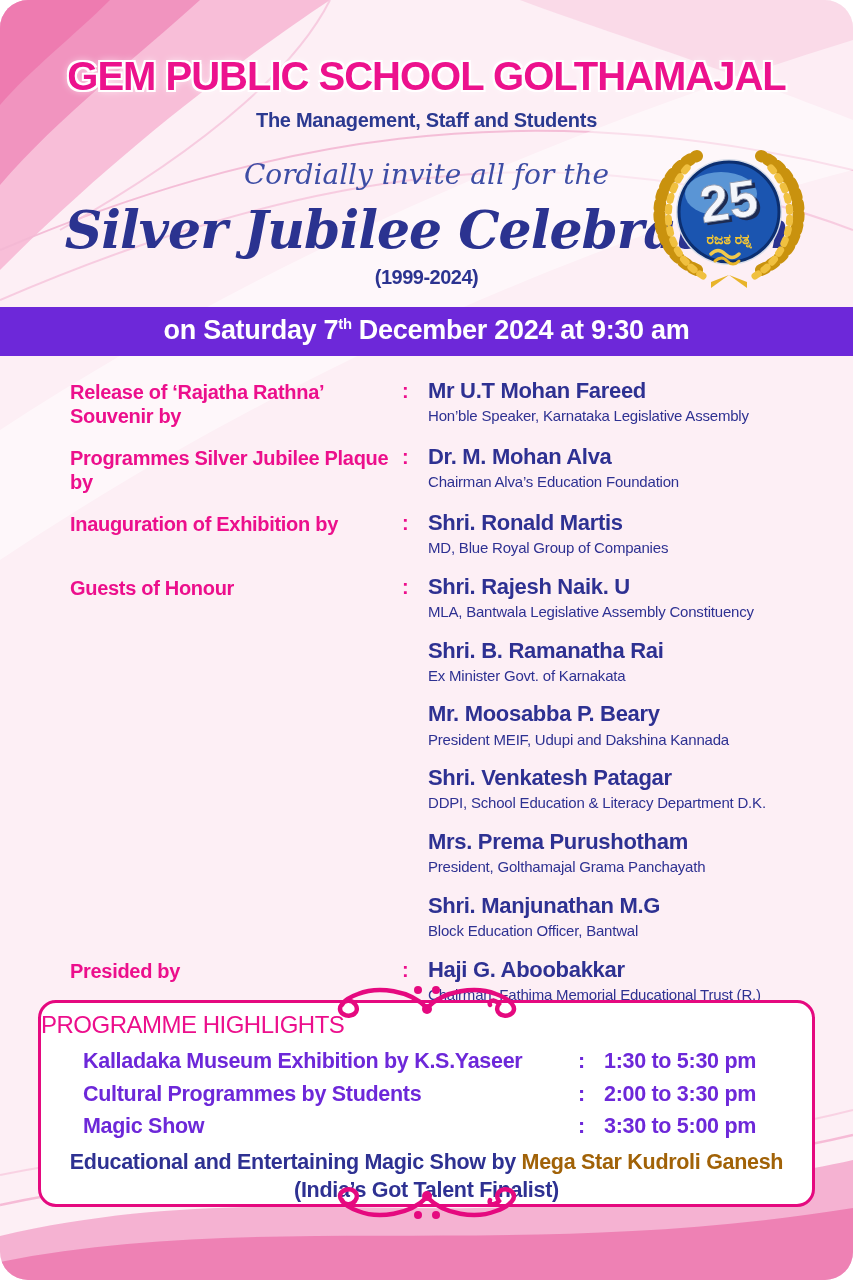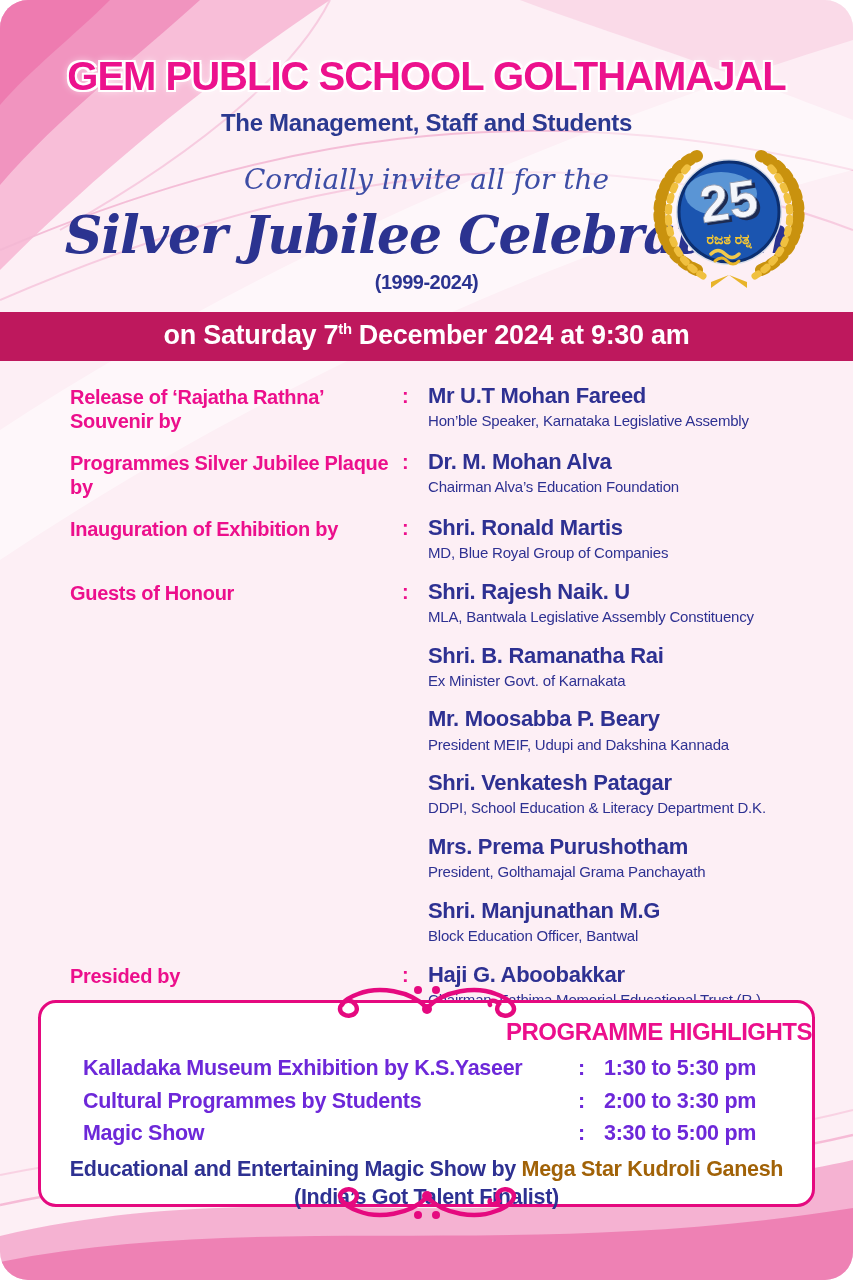--- a/index.html
+++ b/index.html
@@ -10,58 +10,58 @@
   }
   .bg-svg { position:absolute; left:0; top:0; width:853px; height:1280px; }
   .content { position:relative; z-index:2; }
 
   
   .header { text-align:center; padding-top:54px; position:relative; }
   .school-name {
     font-size:40px; font-weight:bold; letter-spacing:-1px; color:#ec128d;
     text-shadow:-2px -2px 0 #fff, 2px -2px 0 #fff, -2px 2px 0 #fff, 2px 2px 0 #fff, 0 0 8px #ffffff;
   }
-  .subtitle { margin-top:10px; font-size:24px; font-weight:bold; color:#2b3990; letter-spacing:-0.3px; }
+  .subtitle { margin-top:10px; font-size:20px; font-weight:bold; color:#2b3990; letter-spacing:-0.3px; }
   .invite-line {
     margin-top:26px; font-size:28px; color:#3d4da5;
     font-family:"DejaVu Serif", serif; font-style:italic;
   }
   .event-title {
     margin-top:8px; font-size:52px; font-weight:bold; font-style:italic; color:#2b3390;
     font-family:"DejaVu Serif", serif; letter-spacing:-1px;
   }
   .years { margin-top:6px; font-size:20px; font-weight:bold; color:#2b3390; letter-spacing:-0.5px; }
 
   
   .badge { position:absolute; top:130px; right:48px; width:152px; height:164px; z-index:3; }
 
   
   .banner {
-    margin-top:18px; background:#be185d; color:#ffffff; text-align:center;
+    margin-top:18px; background:#6d28d9; color:#ffffff; text-align:center;
     font-weight:bold; font-size:27px; padding:8px 0 10px; letter-spacing:-0.3px;
   }
   .banner sup { font-size:0.55em; }
 
   
   .prog { padding:22px 18px 0 70px; }
   .prog-row { display:grid; grid-template-columns:332px 26px 1fr; margin-bottom:16px; }
   .prog-label { color:#ec0f8c; font-weight:bold; font-size:20px; line-height:1.2; padding-top:2px; letter-spacing:-0.3px; }
   .prog-colon { color:#ec0f8c; font-weight:bold; font-size:20px; padding-top:2px; }
   .prog-name  { color:#2e3192; font-weight:bold; font-size:22px; line-height:1.15; letter-spacing:-0.3px; }
   .prog-title { color:#2e3192; font-size:15px; line-height:1.3; margin-top:3px; letter-spacing:-0.2px; }
 
   
   .hl-box {
     position:absolute; left:38px; top:1000px; width:777px; height:207px;
     background:#ffffff; border:3px solid #e5097f; border-radius:18px; z-index:2;
   }
   .orn { position:absolute; left:50%; width:210px; height:44px; }
   .orn-top    { top:-25px; transform:translateX(-50%); }
   .orn-bottom { bottom:-23px; transform:translateX(-50%) scaleY(-1); }
-  .hl-title { text-align:right; color:#ec0f8c; font-weight:bold; font-size:24px; margin-top:15px; letter-spacing:-0.5px; }
+  .hl-title { text-align:left; color:#ec0f8c; font-weight:normal; font-size:24px; margin-top:8px; letter-spacing:-0.5px; }
   .hl-rows { padding:6px 50px 0 42px; }
   .hl-row { display:grid; grid-template-columns:1fr 26px 158px; color:#6d28d9; font-weight:bold; font-size:21.5px; line-height:1.52; letter-spacing:-0.3px; }
   .hl-note { text-align:center; color:#2e3192; font-weight:bold; font-size:21.5px; margin-top:7px; letter-spacing:-0.3px; }
   .hl-note .red { color:#a16207; }
   .hl-finalist { text-align:center; color:#2e3192; font-weight:bold; font-size:21.5px; margin-top:3px; letter-spacing:-0.3px; }
 </style>
 </head>
 <body>
 
 <div class="page">

